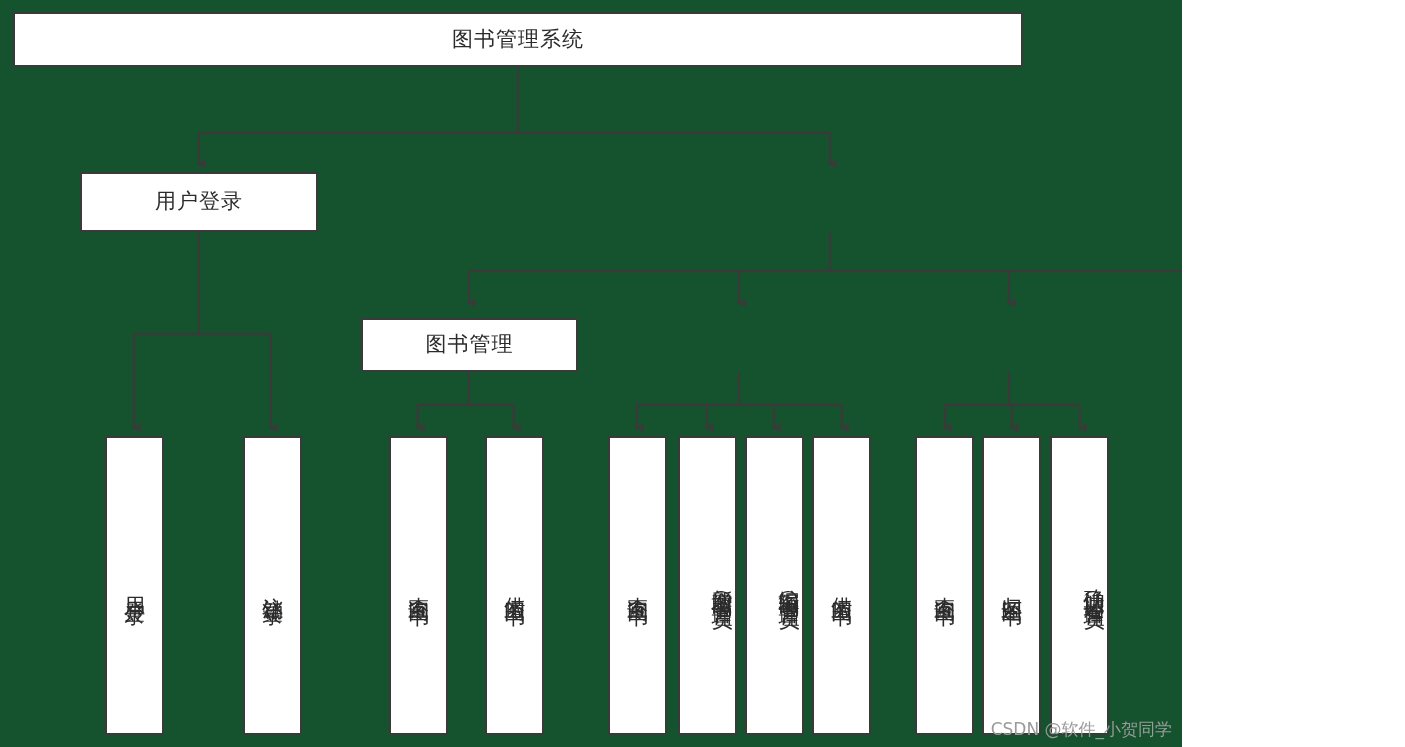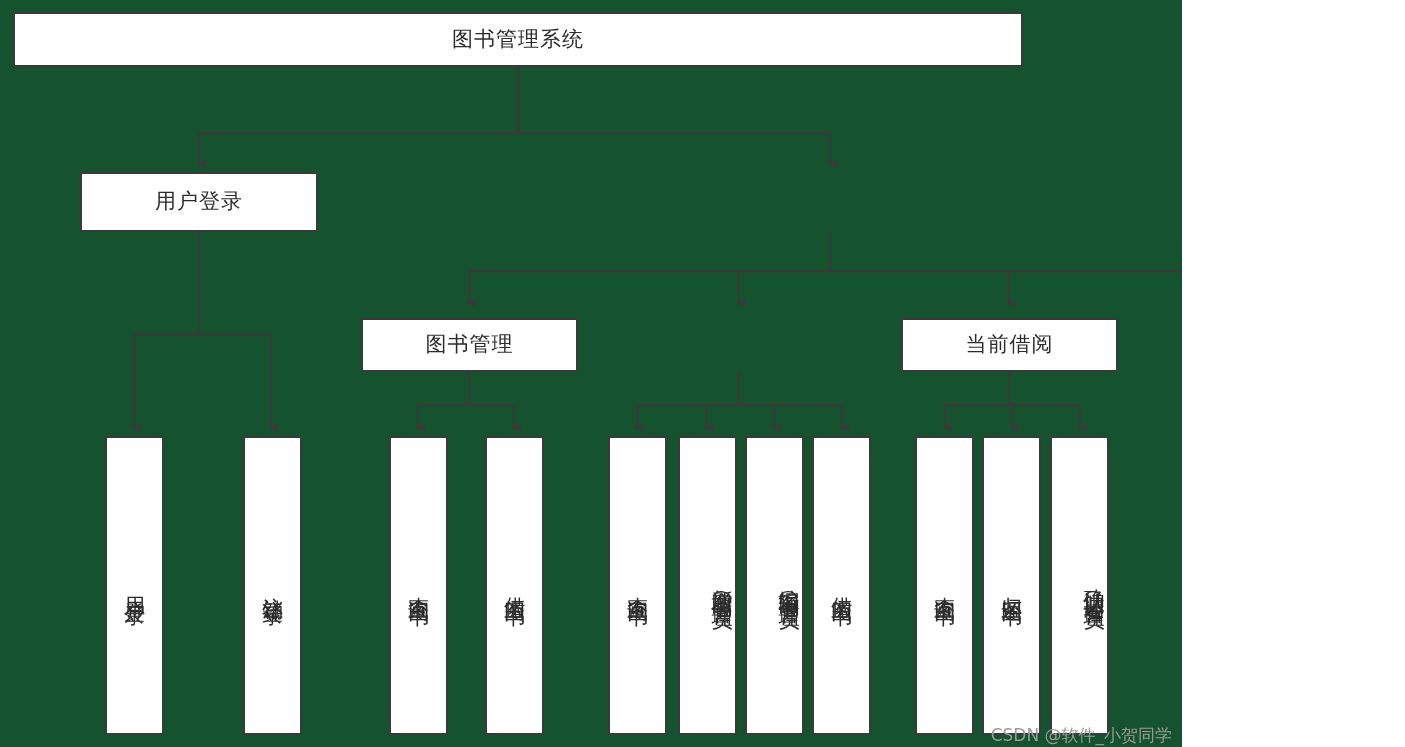--- a/index.html
+++ b/index.html
@@ -58,21 +58,21 @@
     white-space: pre;
     display: block;
   }
   .node.vert .node-label {
     white-space: normal;
     text-align: center;
   }
   #watermark {
     position: absolute;
     right: 10px;
-    bottom: 0;
+    bottom: 6px;
     font-size: 17px;
     color: #9a9a9a;
     z-index: 5;
     white-space: pre;
     pointer-events: none;
   }
 </style>
 </head>
 <body>
 
@@ -133,23 +133,20 @@
     <span class="node-label">图书管理系统</span>
   </div>
 
   <div class="node horiz" style="left:80px; top:172px; width:238px; height:60px;">
     <span class="node-label">用户登录</span>
   </div>
 
   <div class="node horiz" style="left:361px; top:318px; width:217px; height:54px;">
     <span class="node-label">图书管理</span>
   </div>
-  <div class="node horiz" style="left:901px; top:318px; width:217px; height:54px;">
-    <span class="node-label">当前借阅</span>
-  </div>
 
   <div class="node vert" style="left:105px; top:436px; width:59px; height:299px; align-items:center;">
     <span class="node-label">用户登录</span>
   </div>
   <div class="node vert" style="left:243px; top:436px; width:59px; height:299px; align-items:center;">
     <span class="node-label">注销登录</span>
   </div>
 
   <div class="node vert" style="left:389px; top:436px; width:59px; height:299px; align-items:center;">
     <span class="node-label">查询图书</span>

